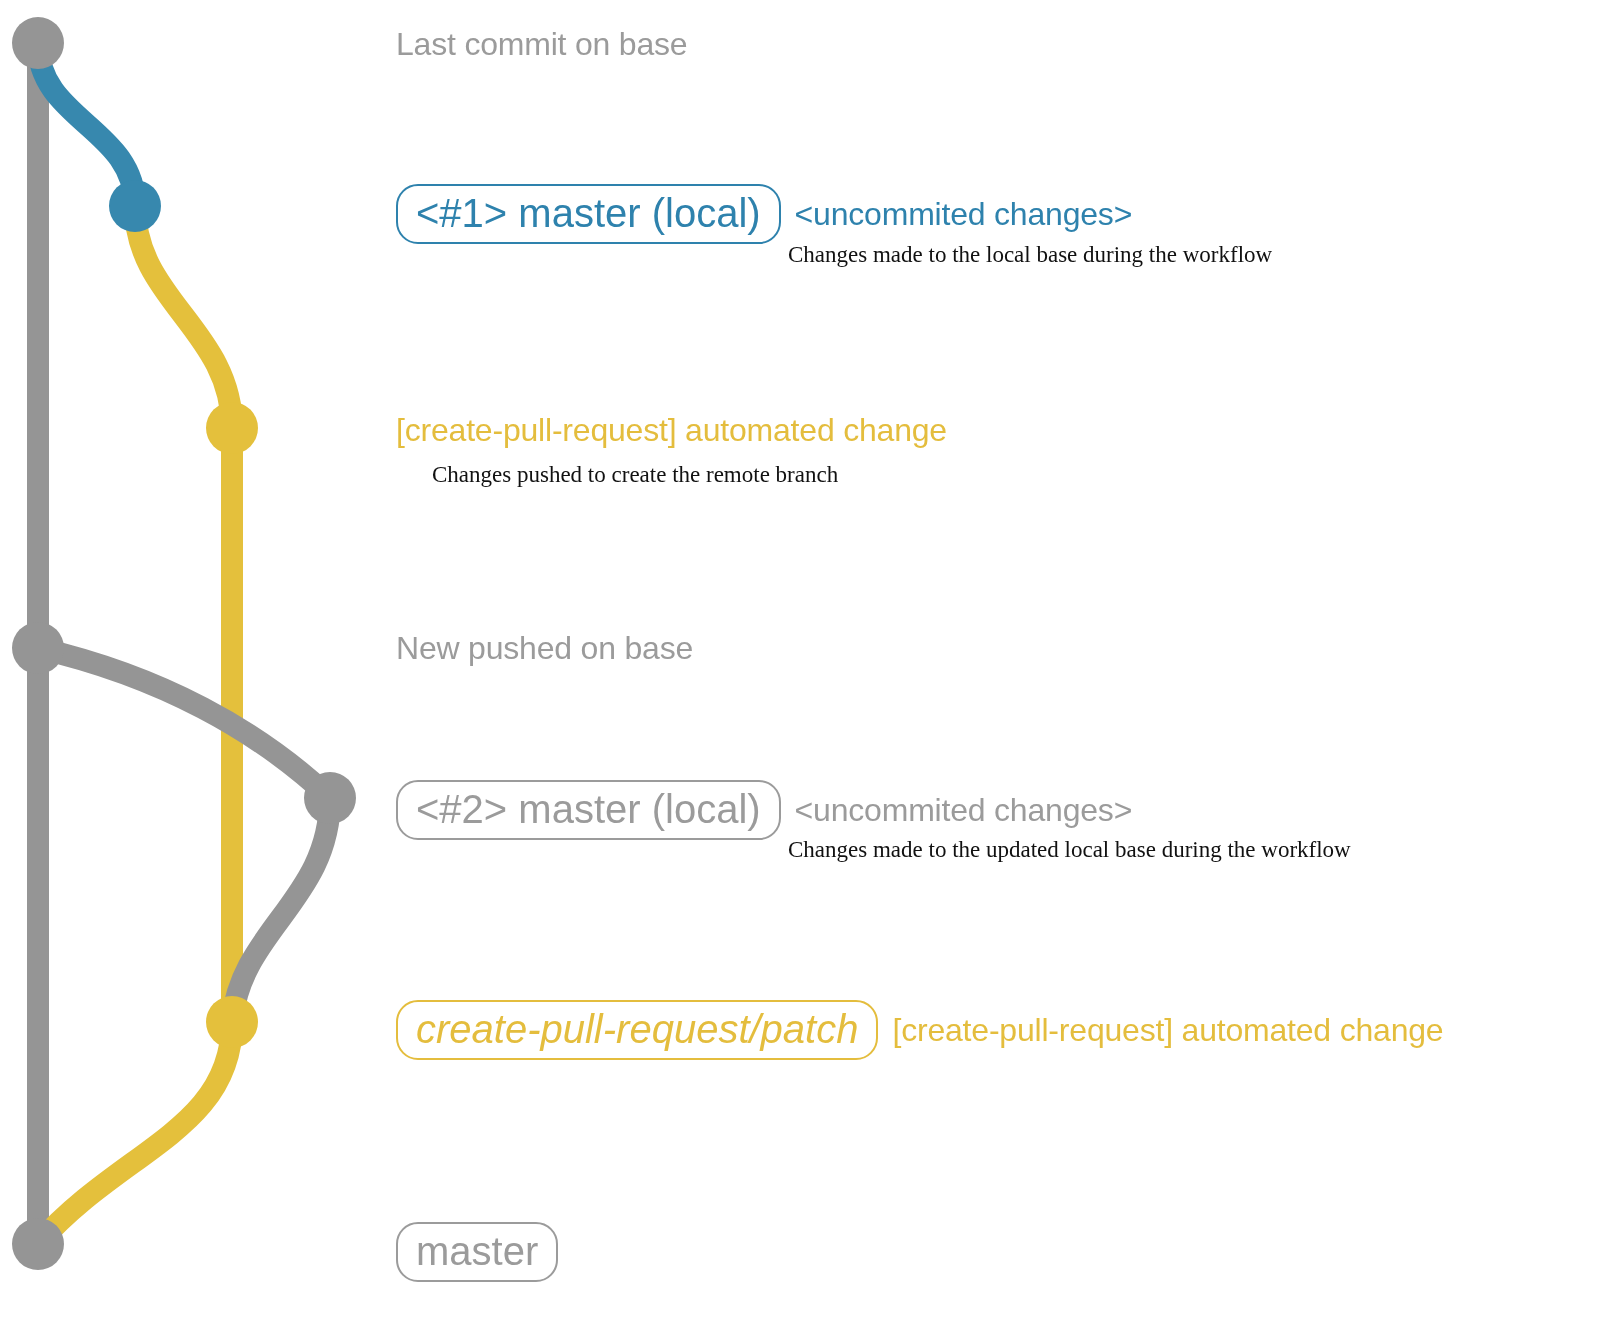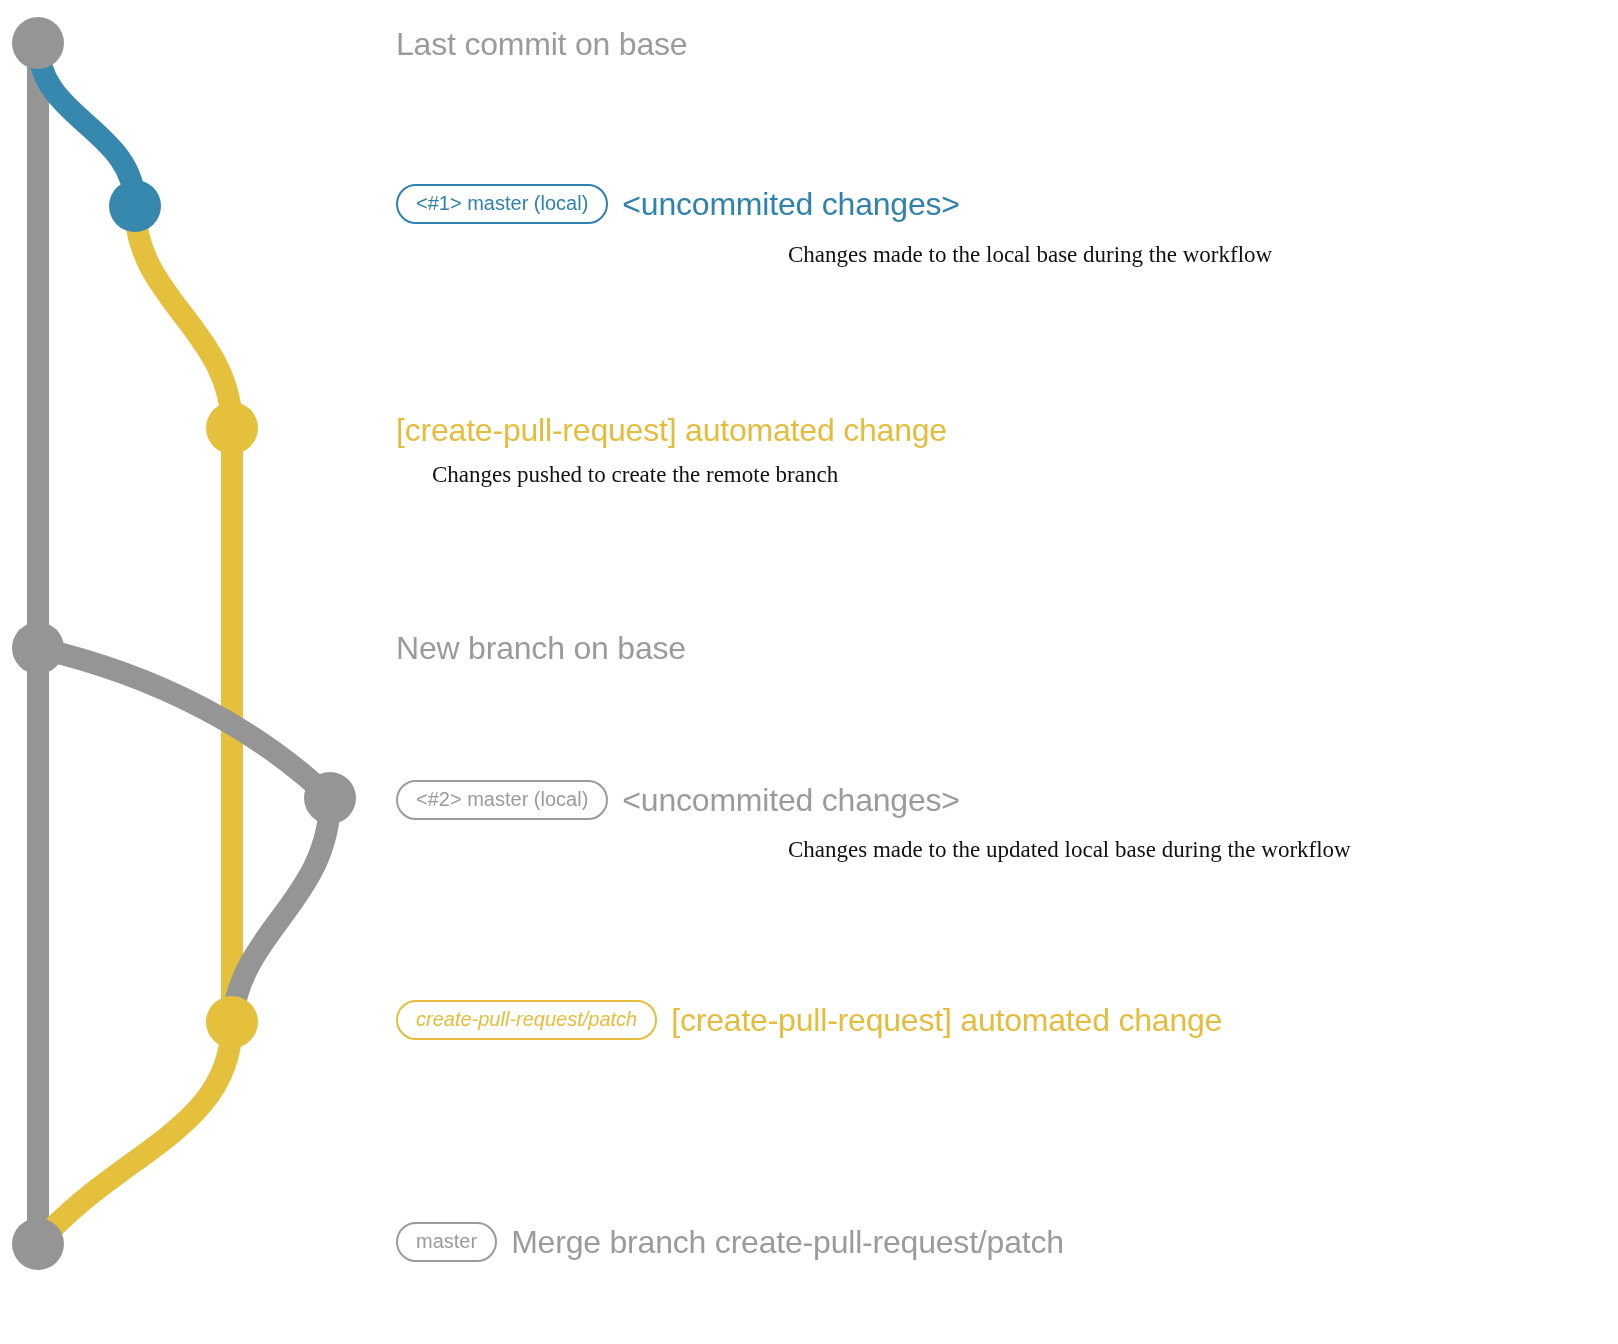--- a/index.html
+++ b/index.html
@@ -51,21 +51,21 @@
   .subject.yellow{ color: #e4bd3d; }
 
   
   .ref-badge {
     display: inline-block;
     vertical-align: middle;
     border: 2px solid #9b9b9b;
     border-radius: 22px;
     padding: 7px 18px 9px 18px;
     font-family: "Liberation Sans", sans-serif;
-    font-size: 20px;
+    font-size: 40px;
     line-height: 1;
     color: #9b9b9b;
     background: #ffffff;
     box-sizing: border-box;
   }
   .ref-badge.blue   { border-color: #2e82ad; color: #2e82ad; }
   .ref-badge.yellow { border-color: #e4bd3d; color: #e4bd3d; font-style: italic; }
   .ref-badge.gray   { border-color: #9b9b9b; color: #9b9b9b; }
 
   .badge-row { position: absolute; white-space: nowrap; display: flex; align-items: center; }
@@ -122,33 +122,32 @@
       <span class="subject blue">&lt;uncommited changes&gt;</span>
     </div>
     <div class="caption" style="left:788px; top:243px;">Changes made to the local base during the workflow</div>
 
     <div class="row" style="left:396px; top:414px;">
       <span class="subject yellow">[create-pull-request] automated change</span>
     </div>
     <div class="caption" style="left:432px; top:463px;">Changes pushed to create the remote branch</div>
 
     <div class="row" style="left:396px; top:632px;">
-      <span class="subject gray">New branch on base</span>
+      <span class="subject gray">New pushed on base</span>
     </div>
 
     <div class="badge-row" style="left:396px; top:780px;">
       <span class="ref-badge gray">&lt;#2&gt; master (local)</span>
       <span class="subject gray">&lt;uncommited changes&gt;</span>
     </div>
     <div class="caption" style="left:788px; top:838px;">Changes made to the updated local base during the workflow</div>
 
     <div class="badge-row" style="left:396px; top:1000px;">
       <span class="ref-badge yellow">create-pull-request/patch</span>
       <span class="subject yellow">[create-pull-request] automated change</span>
     </div>
 
     <div class="badge-row" style="left:396px; top:1222px;align-items:center;">
       <span class="ref-badge gray">master</span>
-      <span class="subject gray">Merge branch create-pull-request/patch</span>
     </div>
 
   </div>
 </div>
 
 </body></html>

